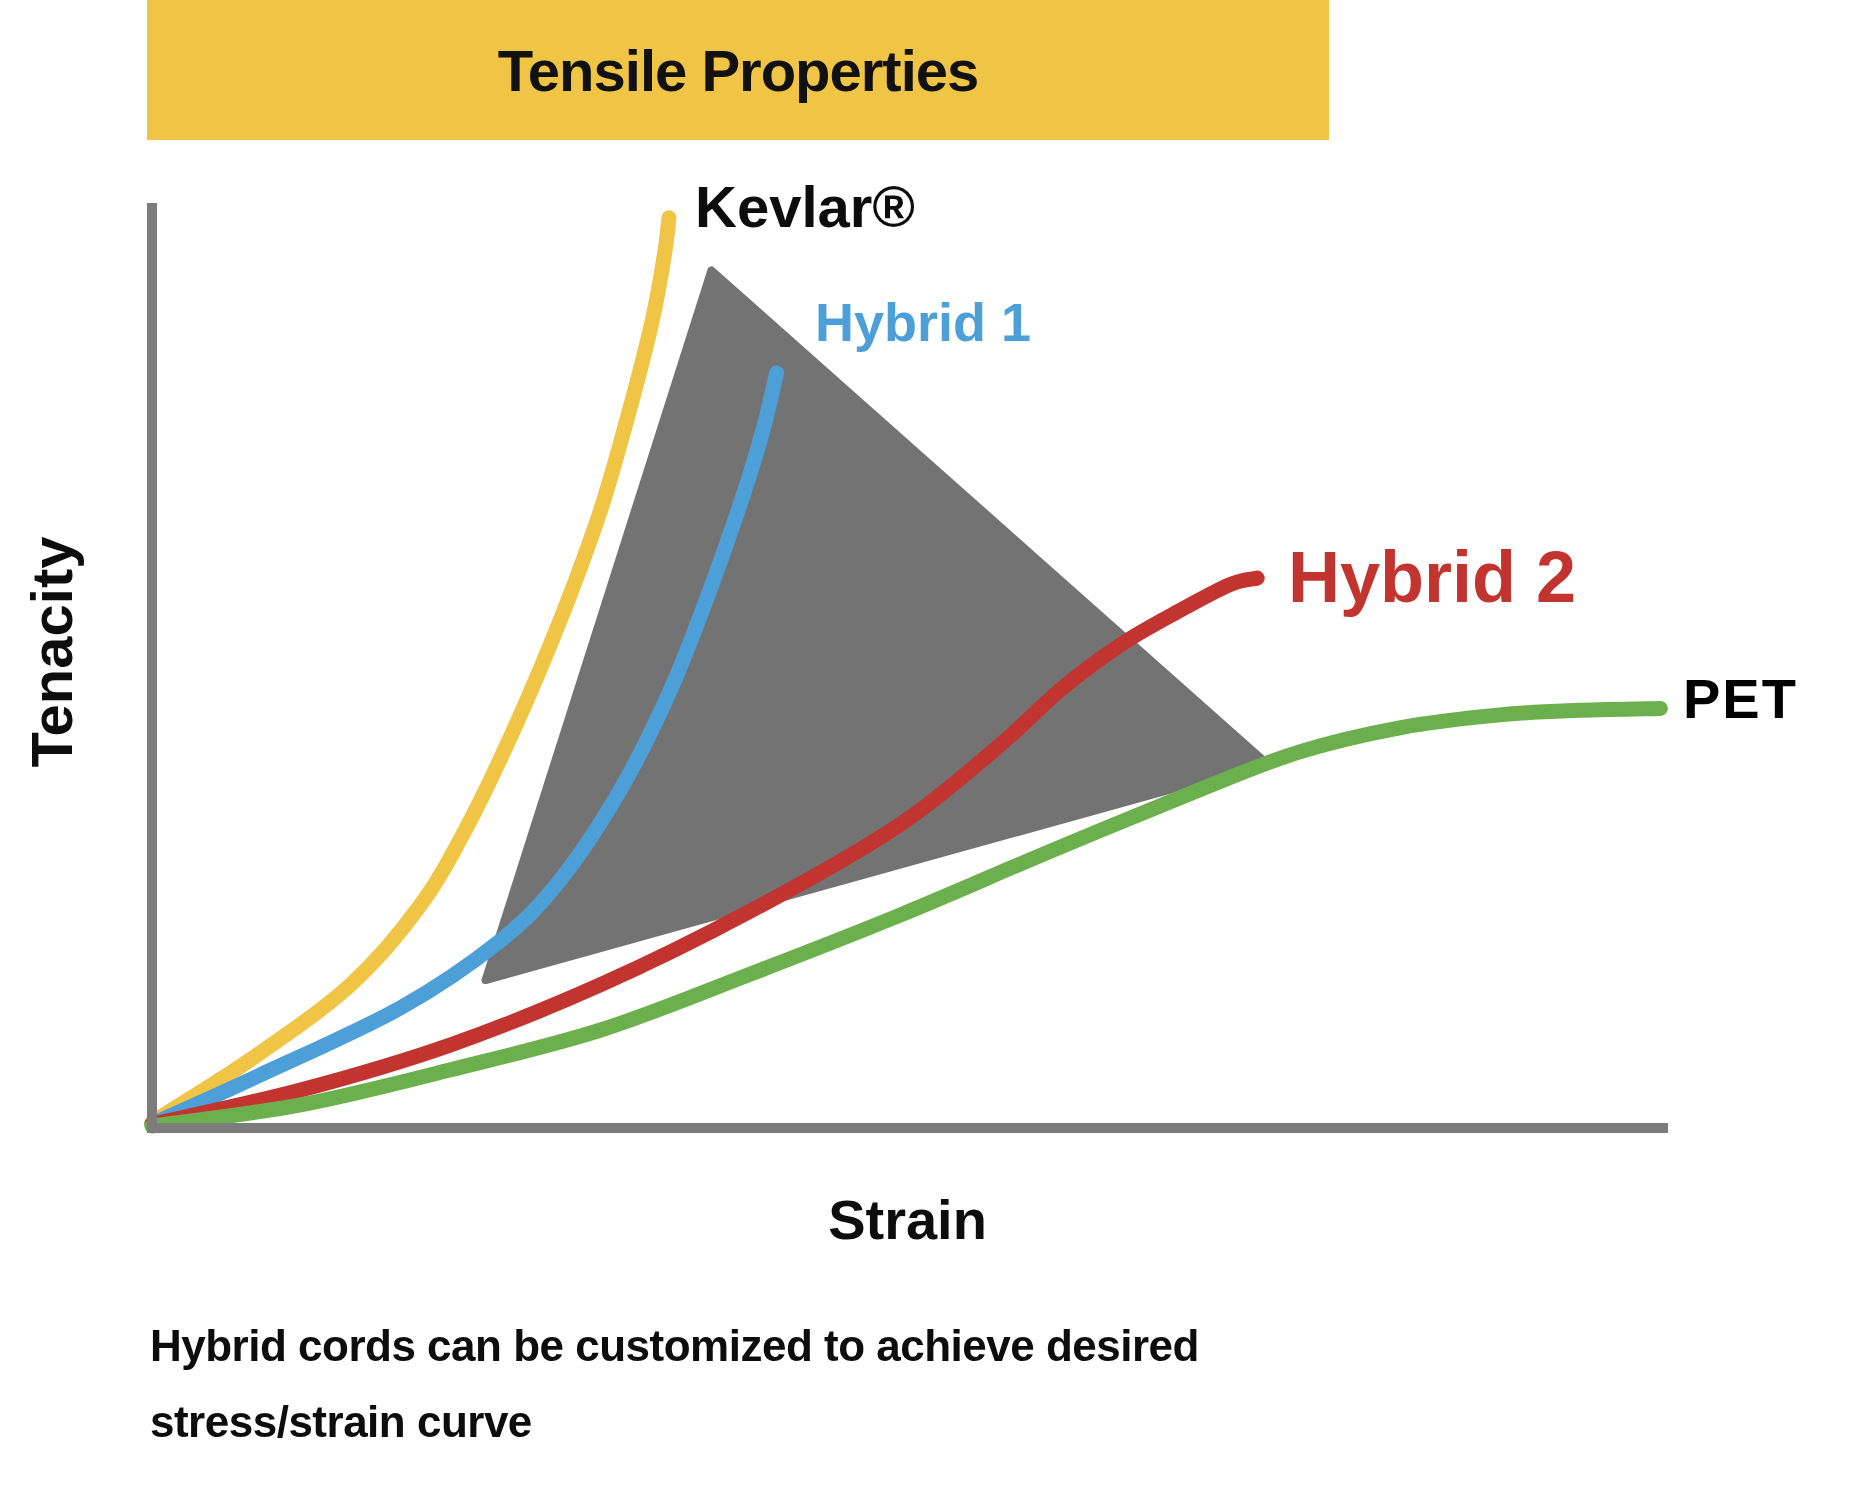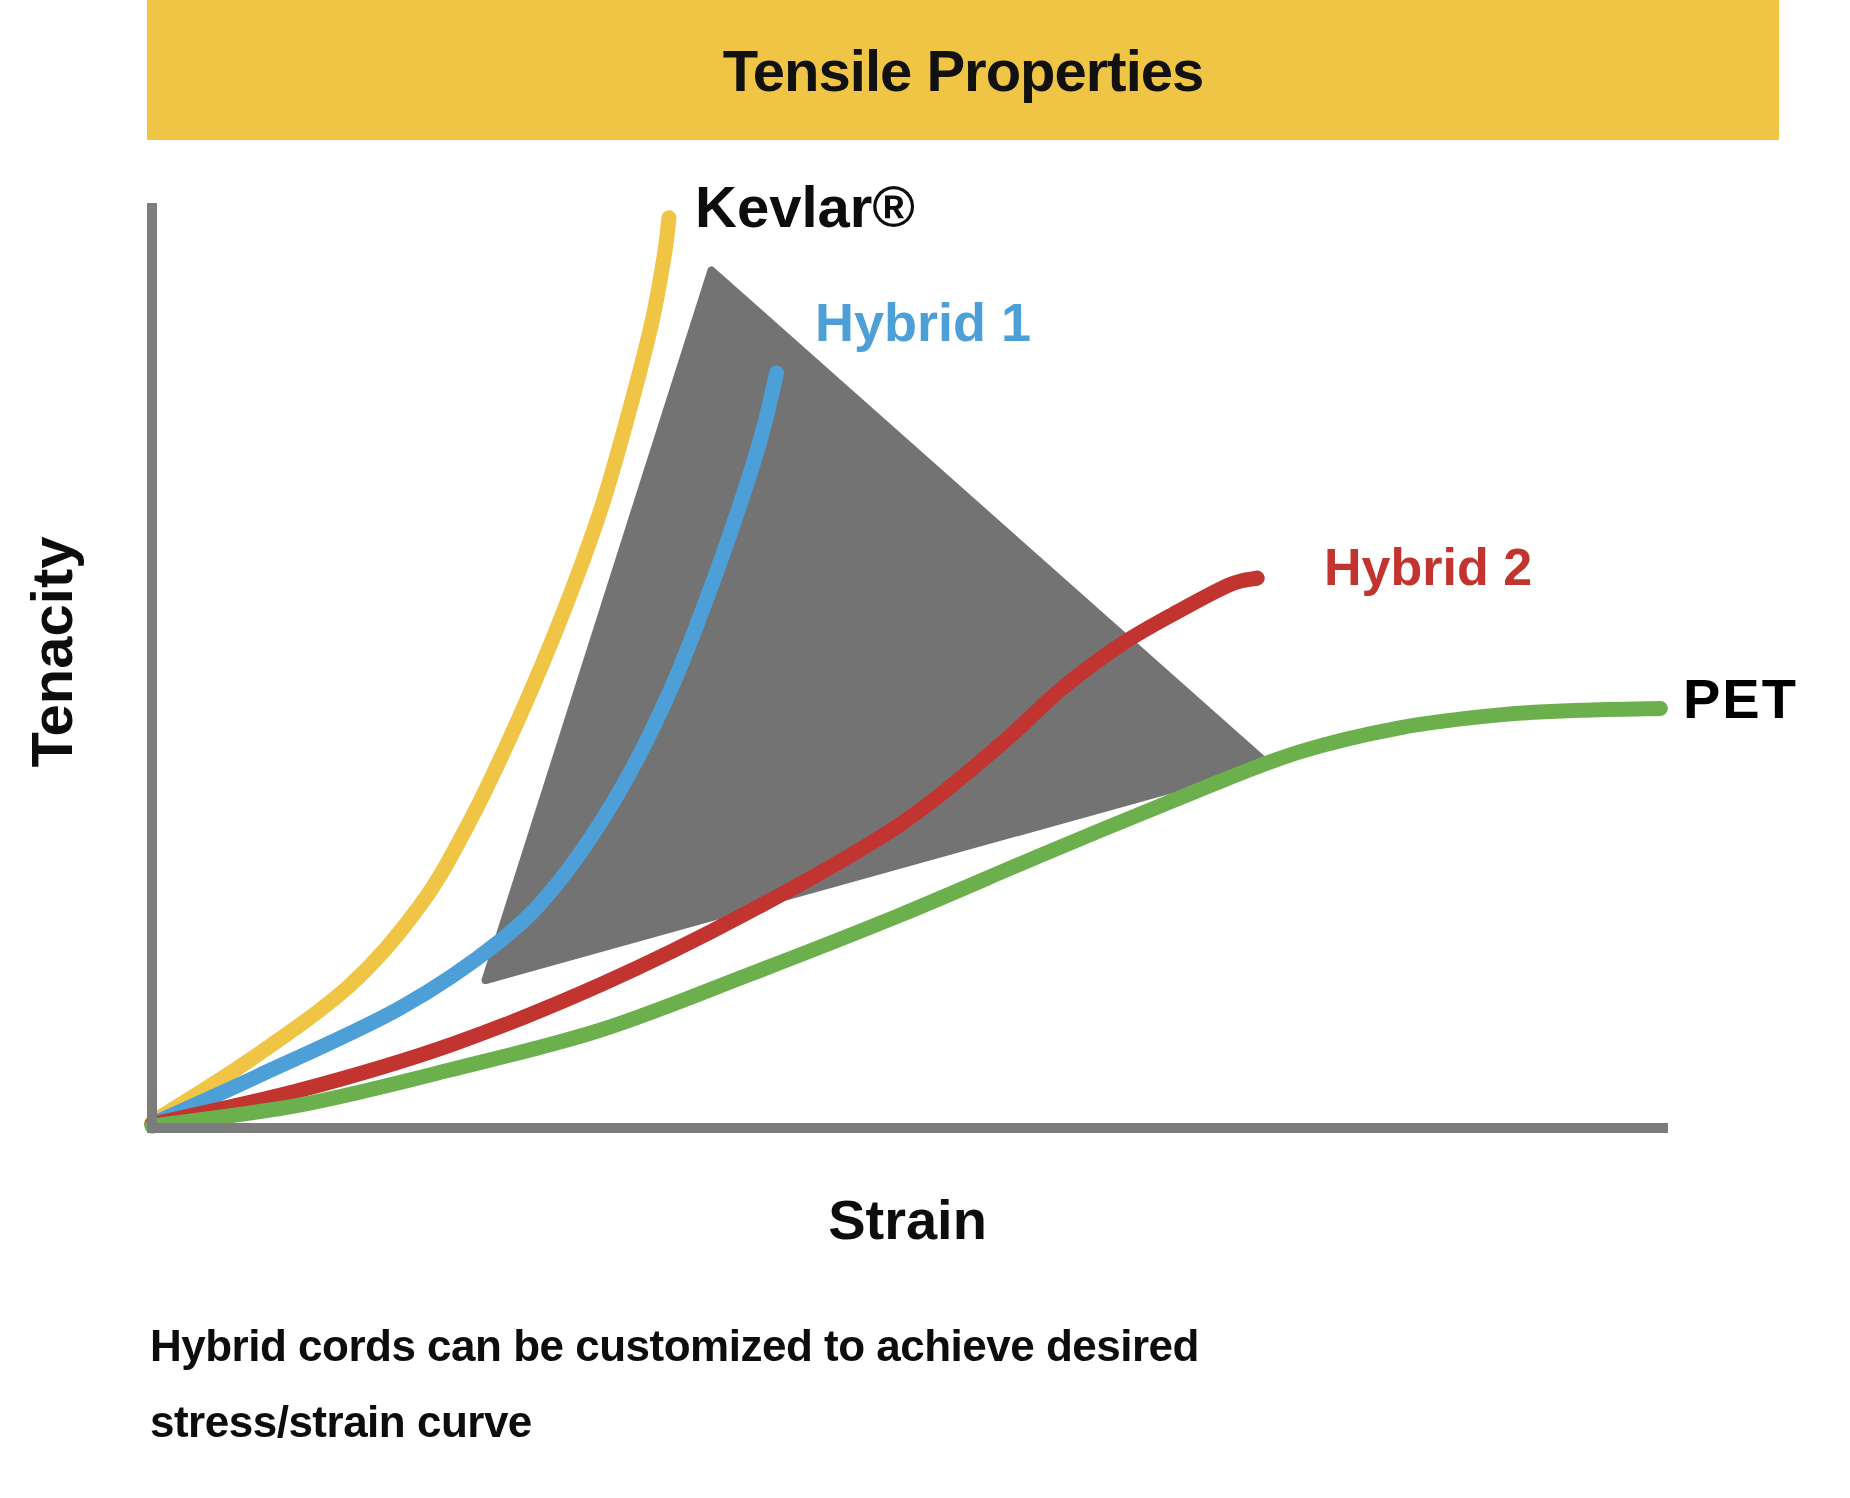--- a/index.html
+++ b/index.html
@@ -1,33 +1,33 @@
 <!DOCTYPE html>
 <html><head>
 <meta charset="utf-8">
 <style>
   html,body{margin:0;padding:0;background:#ffffff;}
   .stage{
     position:relative;width:1850px;height:1498px;background:#ffffff;overflow:hidden;
     font-family:"Liberation Sans","DejaVu Sans",sans-serif;
   }
   .banner{
-    position:absolute;left:147px;top:0;width:1632px;height:140px;
+    position:absolute;left:147px;top:0;width:1182px;height:140px;
     display:flex;align-items:center;justify-content:center;
   }
   .banner .title{
     font-size:58px;font-weight:bold;letter-spacing:-1px;color:#111111;
   }
   svg.chart{position:absolute;left:0;top:0;width:1850px;height:1498px;}
   .curve-label{
     position:absolute;font-weight:bold;white-space:nowrap;line-height:1;
   }
   .lbl-kevlar {left:695px; top:178px; font-size:58px; color:#0d0d0d;}
   .lbl-hybrid1{left:815px; top:283px; font-size:54px;margin-top:12px;}
-  .lbl-hybrid2{left:1324px;top:541px; font-size:52px;}
+  .lbl-hybrid2{left:1288px;top:541px; font-size:72px;}
   .lbl-pet    {left:1683px;top:671px; font-size:56px; letter-spacing:2px;}
   .ylabel{
     position:absolute;left:52px;top:652px;transform:translate(-50%,-50%) rotate(-90deg);
     font-size:58px;font-weight:bold;color:#0d0d0d;white-space:nowrap;line-height:1;
   }
   .xlabel{
     position:absolute;left:147px;top:1192px;width:1521px;text-align:center;
     font-size:56px;font-weight:bold;color:#0d0d0d;line-height:1;
   }
   .caption{

